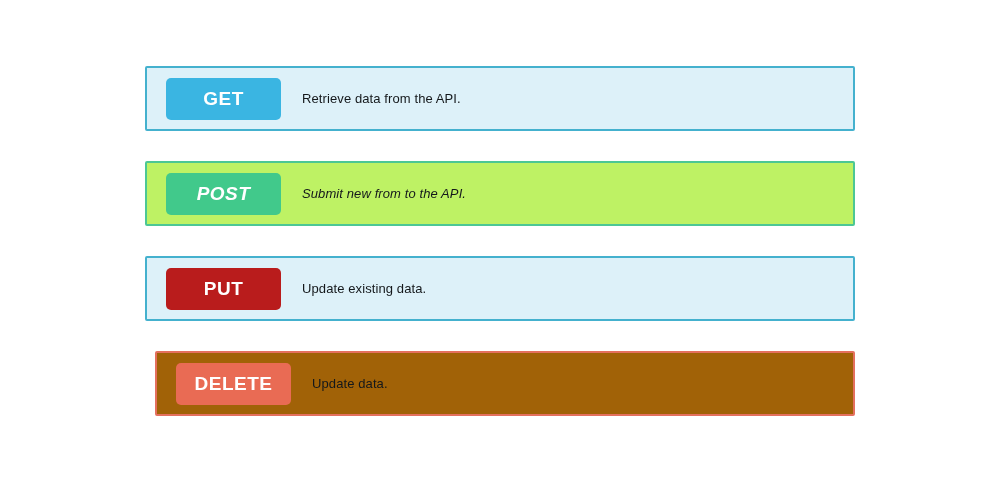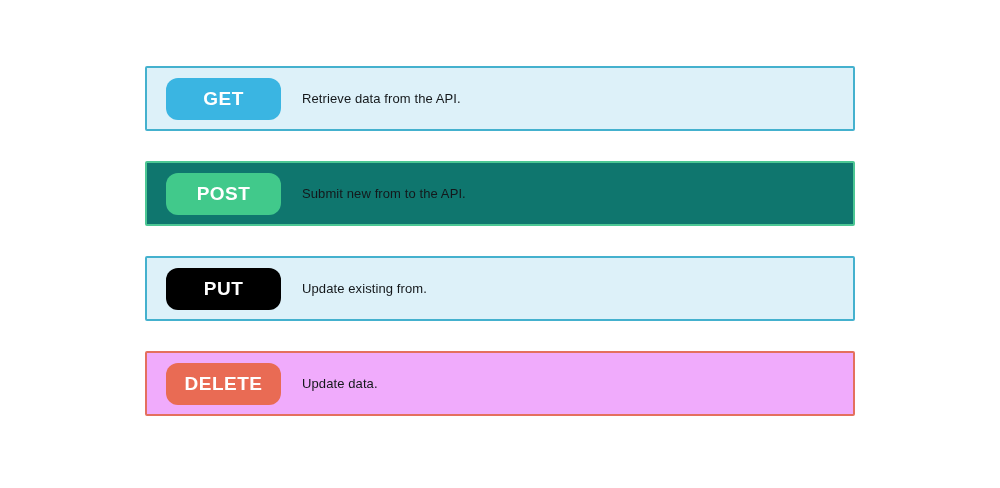--- a/index.html
+++ b/index.html
@@ -26,21 +26,21 @@
     border: 2px solid transparent;
     border-radius: 2px;
     display: flex;
     align-items: center;
     padding-left: 19px;
   }
   .badge {
     box-sizing: border-box;
     width: 115px;
     height: 42px;
-    border-radius: 12px;
+    border-radius: 5px;
     display: flex;
     align-items: center;
     justify-content: center;
     color: #ffffff;
     font-size: 19px;
     font-weight: 700;
     letter-spacing: 0.5px;
     flex: 0 0 auto;
   }
   .desc {
@@ -53,28 +53,28 @@
 </head>
 <body>
 
 <div class="stack">
 
   <div class="row" style="background-color: rgb(221, 241, 249); border-color: rgb(68, 177, 206);">
     <span class="badge" style="background-color: rgb(58, 181, 226);">GET</span>
     <span class="desc">Retrieve data from the API.</span>
   </div>
 
-  <div class="row" style="background-color: #0f766e; border-color: rgb(76, 199, 148);">
+  <div class="row" style="background-color: #bef264; border-color: rgb(76, 199, 148); font-style: italic;">
     <span class="badge" style="background-color: rgb(65, 201, 139);">POST</span>
     <span class="desc">Submit new from to the API.</span>
   </div>
 
   <div class="row" style="background-color: rgb(221, 241, 249); border-color: rgb(68, 177, 206);">
-    <span class="badge" style="background-color: #000000;">PUT</span>
-    <span class="desc">Update existing from.</span>
+    <span class="badge" style="background-color: #b91c1c;">PUT</span>
+    <span class="desc">Update existing data.</span>
   </div>
 
-  <div class="row" style="background-color: #f0abfc; border-color: rgb(228, 112, 94);">
+  <div class="row" style="background-color: #a16207; border-color: rgb(228, 112, 94); margin-left: 10px;">
     <span class="badge" style="background-color: rgb(233, 107, 84);">DELETE</span>
     <span class="desc">Update data.</span>
   </div>
 
 </div>
 
 </body></html>

